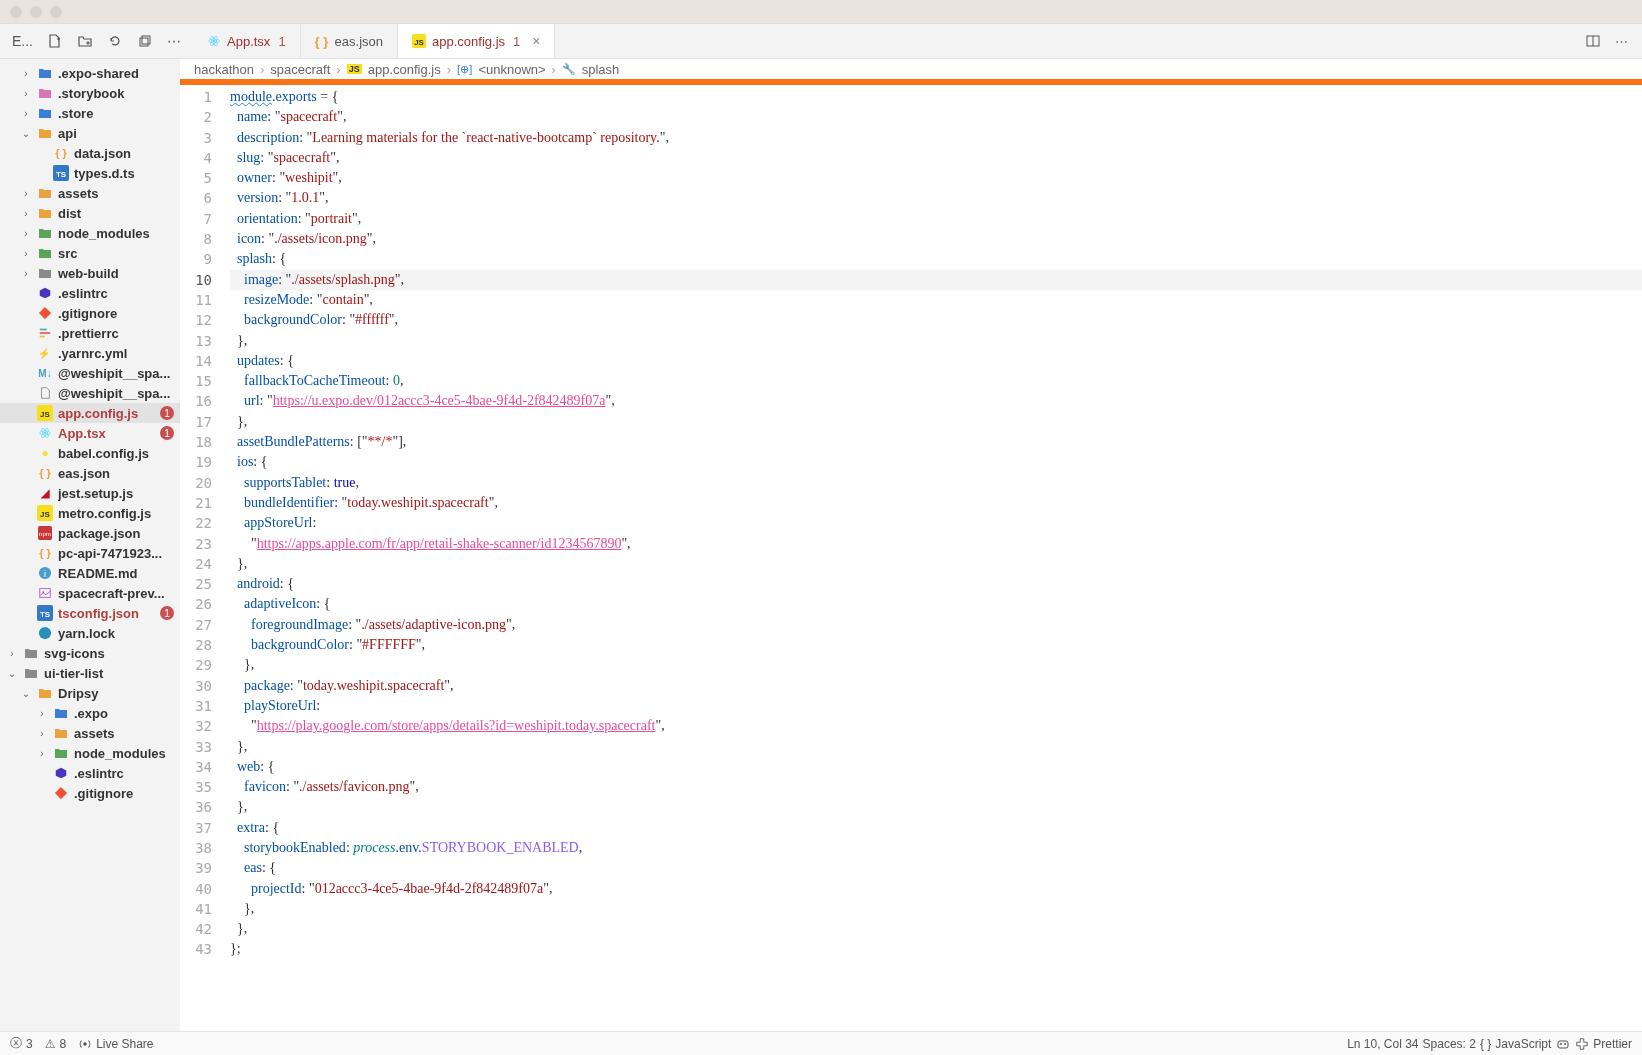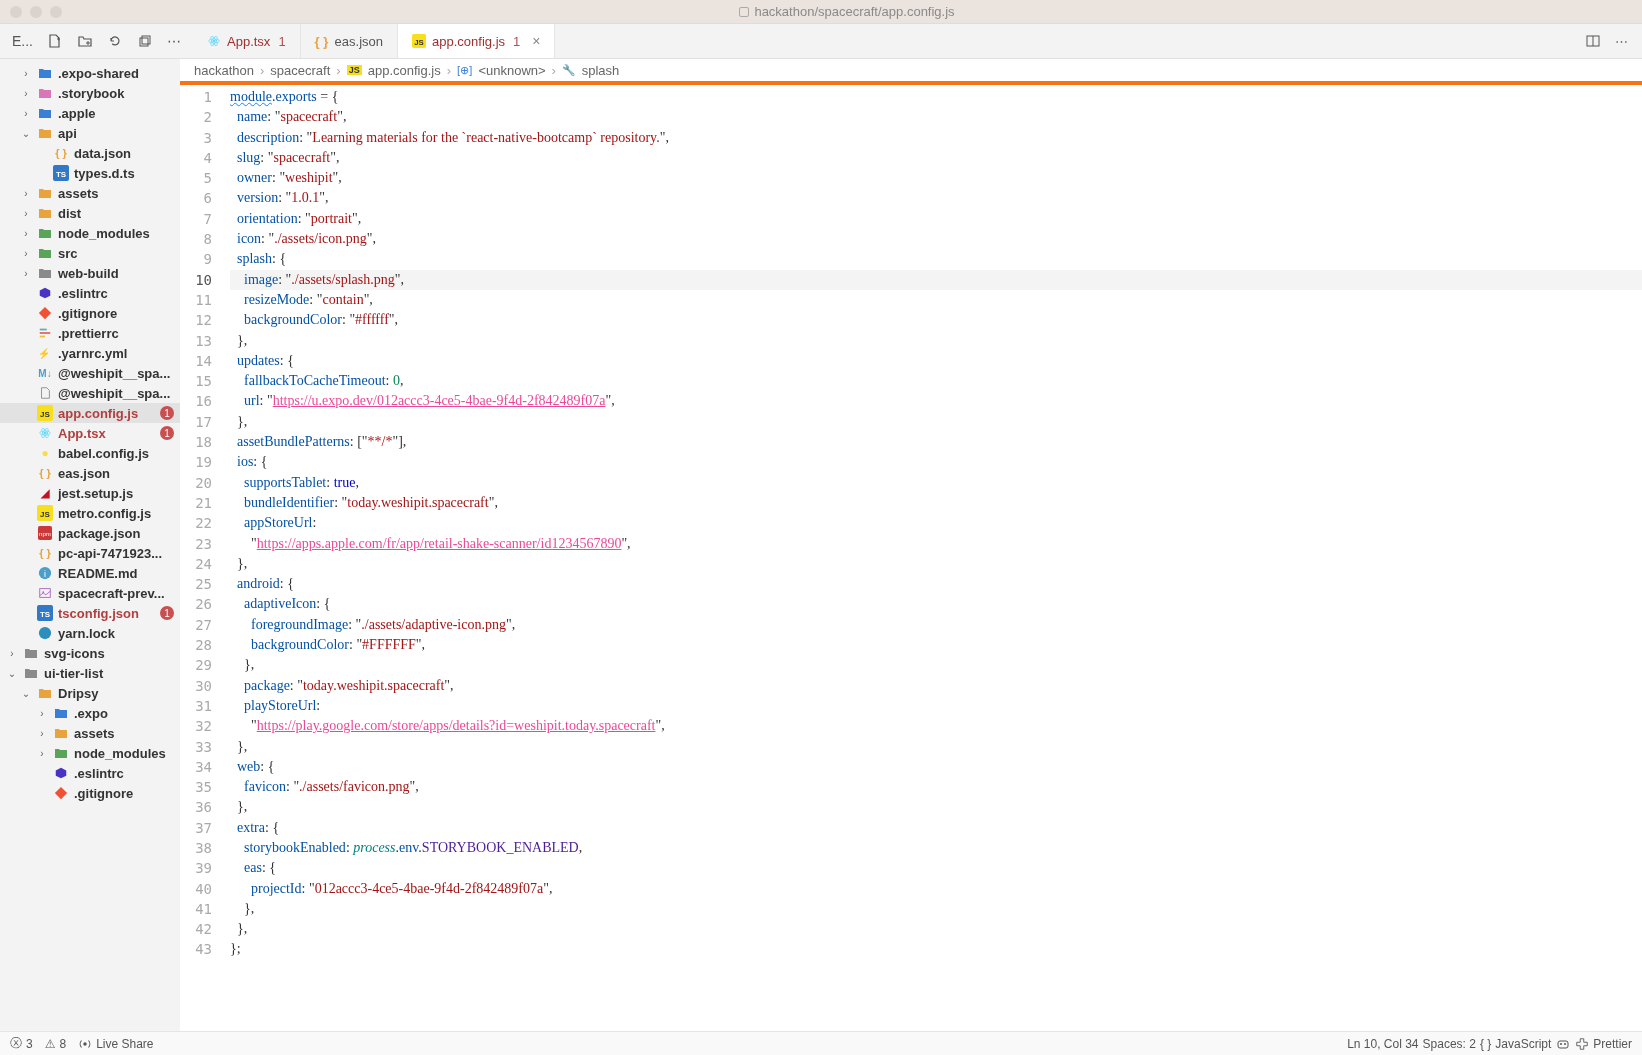--- a/index.html
+++ b/index.html
@@ -138,21 +138,21 @@
   flex-direction: column;
 }
 .breadcrumb {
   height: 26px;
   display: flex;
   align-items: center;
   padding: 0 14px;
   gap: 6px;
   font-size: 13px;
   color: #666;
-  border-bottom: 4px solid #f97316;
+  border-bottom: 6px solid #f97316;
 }
 .breadcrumb .sep { color: #aaa; }
 .breadcrumb .bc-icon { font-size: 11px; }
 .code-area {
   flex: 1;
   display: flex;
   overflow: auto;
   font-family: "Menlo", "Monaco", monospace;
   font-size: 14px;
   line-height: 1.45;
@@ -173,21 +173,21 @@
   padding-top: 2px;
   position: relative;
 }
 .code-line { height: 20.3px; font-family: Liberation Serif, serif; }
 .code-line.highlight { background: #f4f4f4; }
 .tok-prop { color: #0451a5; }
 .tok-str { color: #a31515; }
 .tok-punct { color: #333; }
 .tok-num { color: #098658; }
 .tok-bool { color: #0000c0; }
-.tok-const { color: #4c1d95; }
+.tok-const { color: #8b5cf6; }
 .tok-var { color: #008080; font-style: italic; }
 .tok-link { color: #ec4899; text-decoration: underline; }
 .squiggle { text-decoration: underline wavy #1a85ff; text-decoration-thickness: 1px; }
 
 .statusbar {
   height: 24px;
   background: #f9f9f9;
   border-top: 1px solid #e5e5e5;
   display: flex;
   align-items: center;
@@ -202,24 +202,20 @@
 svg { display: block; }
 </style>
 </head>
 <body>
 
 <div class="titlebar">
   <div class="traffic-lights">
     <div class="traffic-light"></div>
     <div class="traffic-light"></div>
     <div class="traffic-light"></div>
-  </div>
-  <div class="title-text">
-    <span class="title-icon"></span>
-    <span>hackathon/spacecraft/app.config.js</span>
   </div>
 </div>
 
 <div class="tabbar">
   <div class="tab-actions-left">
     <span class="icon">E...</span>
     <span class="icon">
       <svg width="16" height="16" viewBox="0 0 16 16">
           <path fill="none" stroke="#555" stroke-width="1.2" d="M3 2h6l3 3v9H3z"></path>
           <path stroke="#555" d="M10 6h3M11.5 4.5v3" fill="none"></path>
@@ -305,21 +301,21 @@
         </span>
         <span class="name">.storybook</span>
       </div>
       <div class="tree-item indent-1">
         <span class="chevron">›</span>
         <span class="file-icon">
           <svg width="16" height="16" viewBox="0 0 16 16">
             <path fill="#3a7fd5" d="M2 4h4l1 1h7v8H2z"></path>
           </svg>
         </span>
-        <span class="name">.apple</span>
+        <span class="name">.store</span>
       </div>
       <div class="tree-item indent-1">
         <span class="chevron">⌄</span>
         <span class="file-icon">
           <svg width="16" height="16" viewBox="0 0 16 16">
             <path fill="#e8a33d" d="M2 4h4l1 1h7v8H2z"></path>
           </svg>
         </span>
         <span class="name">api</span>
       </div>

